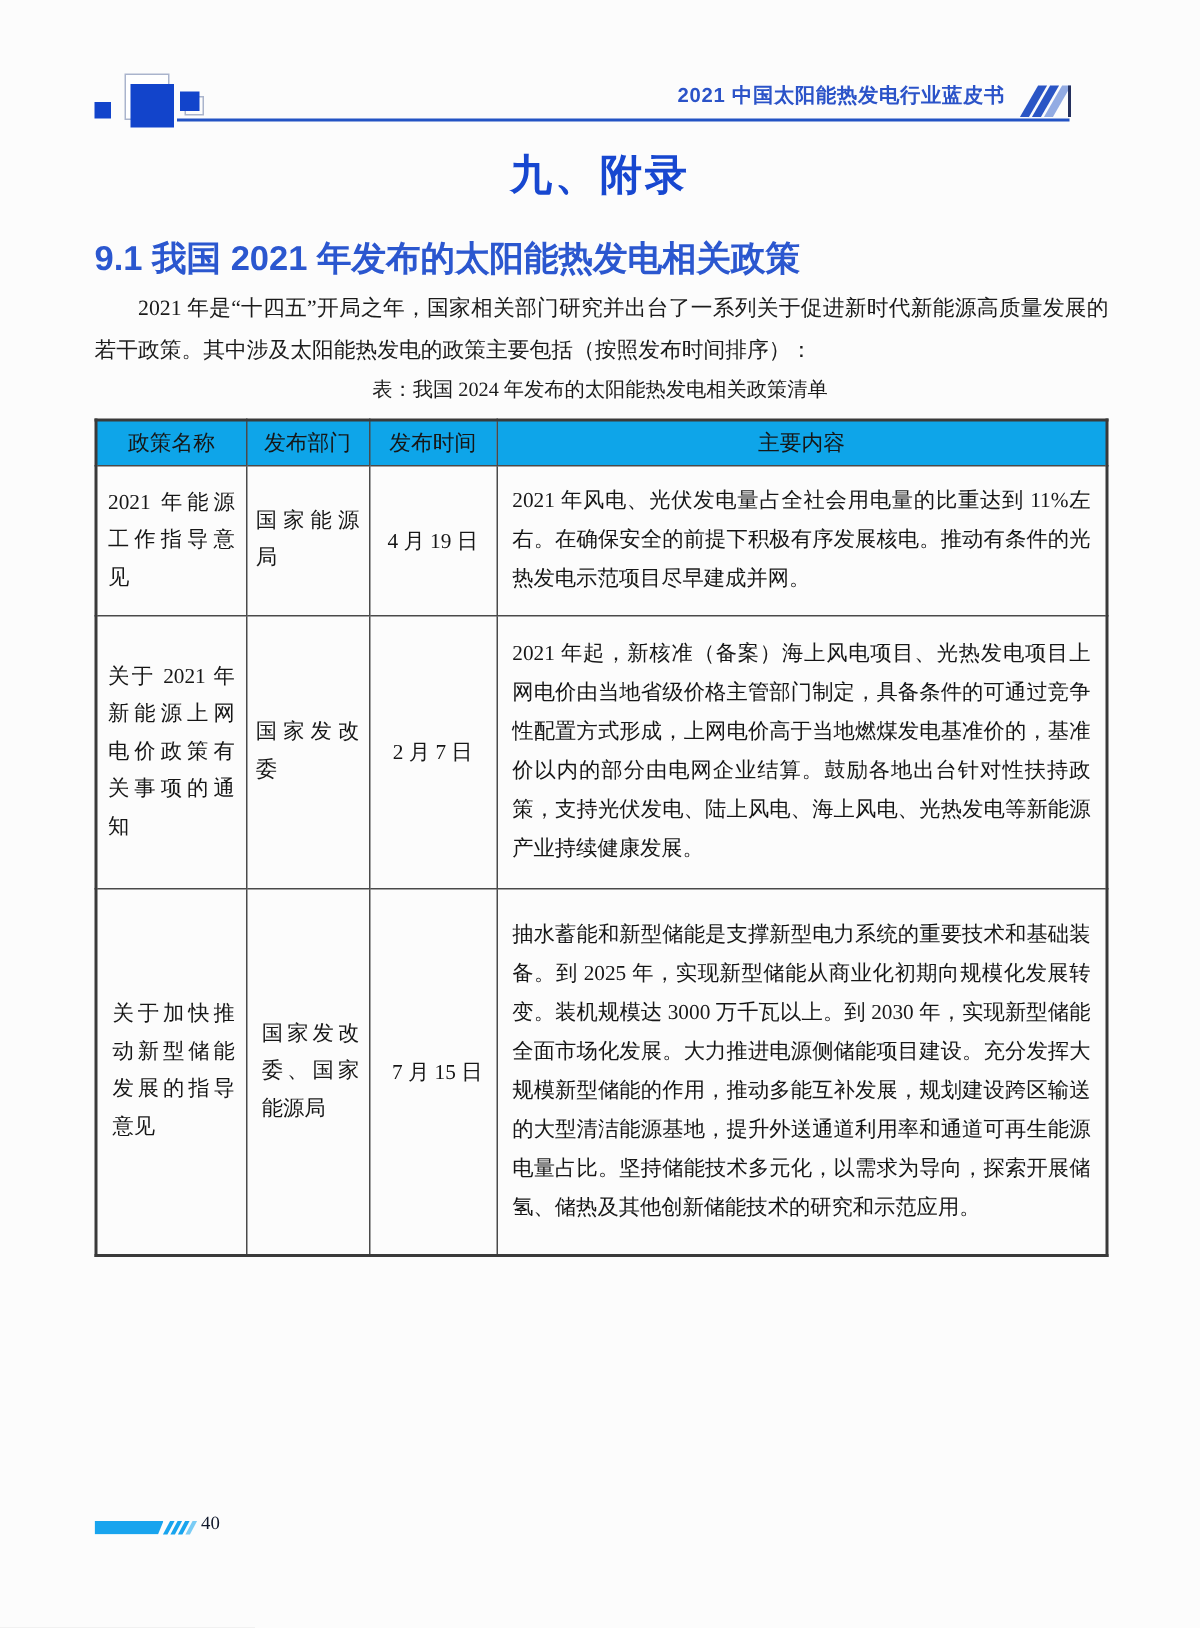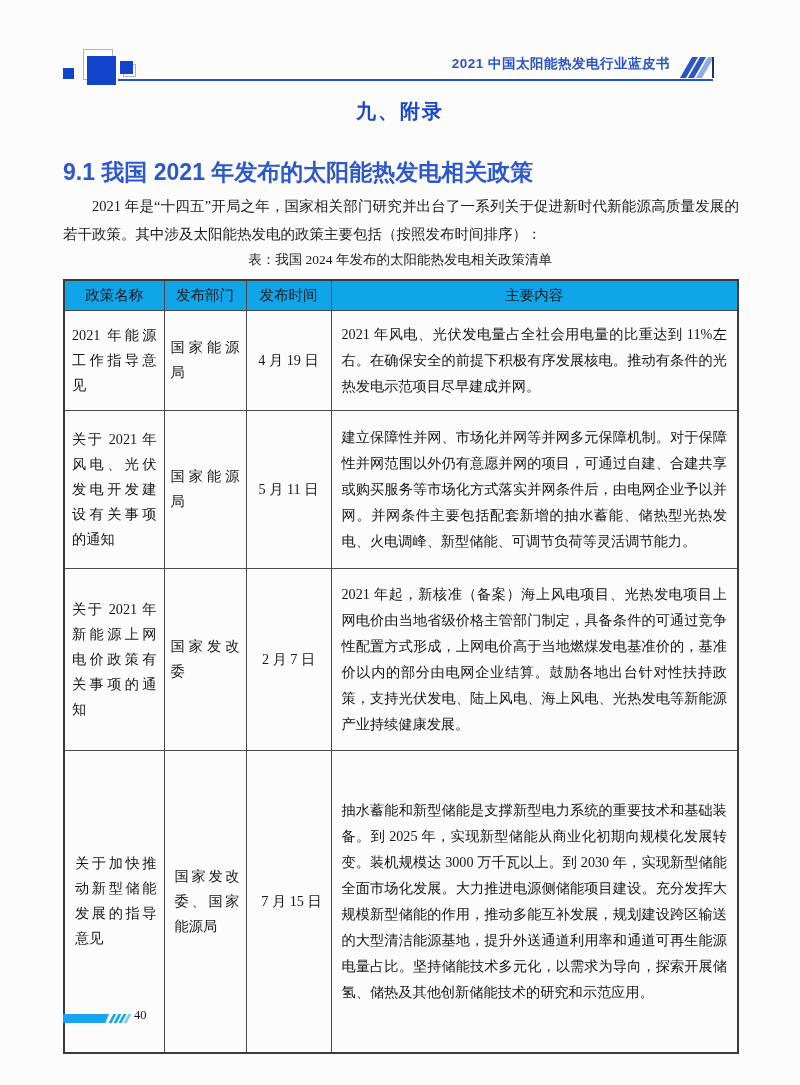--- a/index.html
+++ b/index.html
@@ -31,21 +31,21 @@
   .hdr-slashes .sl1 { left:4px; }
   .hdr-slashes .sl2 { left:12px; }
   .hdr-slashes .sl3 { left:20px; background:#92abe3; }
   .hdr-slashes .bar { position:absolute; right:0; top:0; width:2px; height:21px; background:#25315f; }
   .hdr-line { position:absolute; left:118px; top:79px; width:595px; height:2px; background:#2353c4; }
 
   
   .page-title {
     position:absolute; top:98px; left:0; width:100%;
     text-align:center; font-family:"Liberation Sans", sans-serif;
-    font-weight:bold; font-size:20px; color:#1747d0; letter-spacing:2px;
+    font-weight:bold; font-size:28px; color:#1747d0; letter-spacing:2px;
   }
   .section-heading {
     position:absolute; top:157px; left:63px;
     font-family:"Liberation Sans", sans-serif; font-weight:600;
     font-size:23px; color:#2b57cf;
   }
   .intro-paragraph {
     position:absolute; top:192px; left:63px; width:676px;
     font-size:14.5px; line-height:28px; text-align:justify;
     text-indent:2em; color:#1b1b1b;
@@ -69,21 +69,21 @@
     height:30px; background:#0ea5e9; font-weight:normal;
     text-align:center; font-size:14.5px;
   }
   td.c-name  { width:100px; padding:4px 7px;  text-align:justify; line-height:25px;margin-top:16px; }
   td.c-dept  { width:82px;  padding:4px 6px;  text-align:justify; line-height:25px; }
   td.c-date  { width:85px;  padding:4px 4px;  text-align:center;  }
   td.c-body  { width:407px; padding:6px 10px; text-align:justify; line-height:26px; }
   tr.r1 td { height:100px; }
   tr.r2 td { height:158px; }
   tr.r3 td { height:182px; }
-  tr.r4 td { height:303px;padding-left:10px; }
+  tr.r4 td { height:245px;padding-left:10px; }
 
   
   .footer-bar {
     position:absolute; left:63px; top:1014px; width:46px; height:9px;
     background:#18a4ee;
     clip-path:polygon(0 0, 100% 0, 92% 100%, 0 100%);
   }
   .footer-stripes { position:absolute; left:111px; top:1014px; width:22px; height:9px; }
   .footer-stripes i {
     position:absolute; top:0; width:3px; height:9px;
@@ -142,26 +142,20 @@
         <th>主要内容</th>
       </tr>
     </thead>
     <tbody>
       <tr class="r1">
         <td class="c-name">2021 年能源工作指导意见</td>
         <td class="c-dept">国家能源局</td>
         <td class="c-date">4 月 19 日</td>
         <td class="c-body">2021 年风电、光伏发电量占全社会用电量的比重达到 11%左右。在确保安全的前提下积极有序发展核电。推动有条件的光热发电示范项目尽早建成并网。</td>
       </tr>
-      <tr class="r2">
-        <td class="c-name">关于 2021 年风电、光伏发电开发建设有关事项的通知</td>
-        <td class="c-dept">国家能源局</td>
-        <td class="c-date">5 月 11 日</td>
-        <td class="c-body">建立保障性并网、市场化并网等并网多元保障机制。对于保障性并网范围以外仍有意愿并网的项目，可通过自建、合建共享或购买服务等市场化方式落实并网条件后，由电网企业予以并网。并网条件主要包括配套新增的抽水蓄能、储热型光热发电、火电调峰、新型储能、可调节负荷等灵活调节能力。</td>
-      </tr>
       <tr class="r3">
         <td class="c-name">关于 2021 年新能源上网电价政策有关事项的通知</td>
         <td class="c-dept">国家发改委</td>
         <td class="c-date">2 月 7 日</td>
         <td class="c-body">2021 年起，新核准（备案）海上风电项目、光热发电项目上网电价由当地省级价格主管部门制定，具备条件的可通过竞争性配置方式形成，上网电价高于当地燃煤发电基准价的，基准价以内的部分由电网企业结算。鼓励各地出台针对性扶持政策，支持光伏发电、陆上风电、海上风电、光热发电等新能源产业持续健康发展。</td>
       </tr>
       <tr class="r4">
         <td class="c-name">关于加快推动新型储能发展的指导意见</td>
         <td class="c-dept">国家发改委、国家能源局</td>
         <td class="c-date">7 月 15 日</td>

